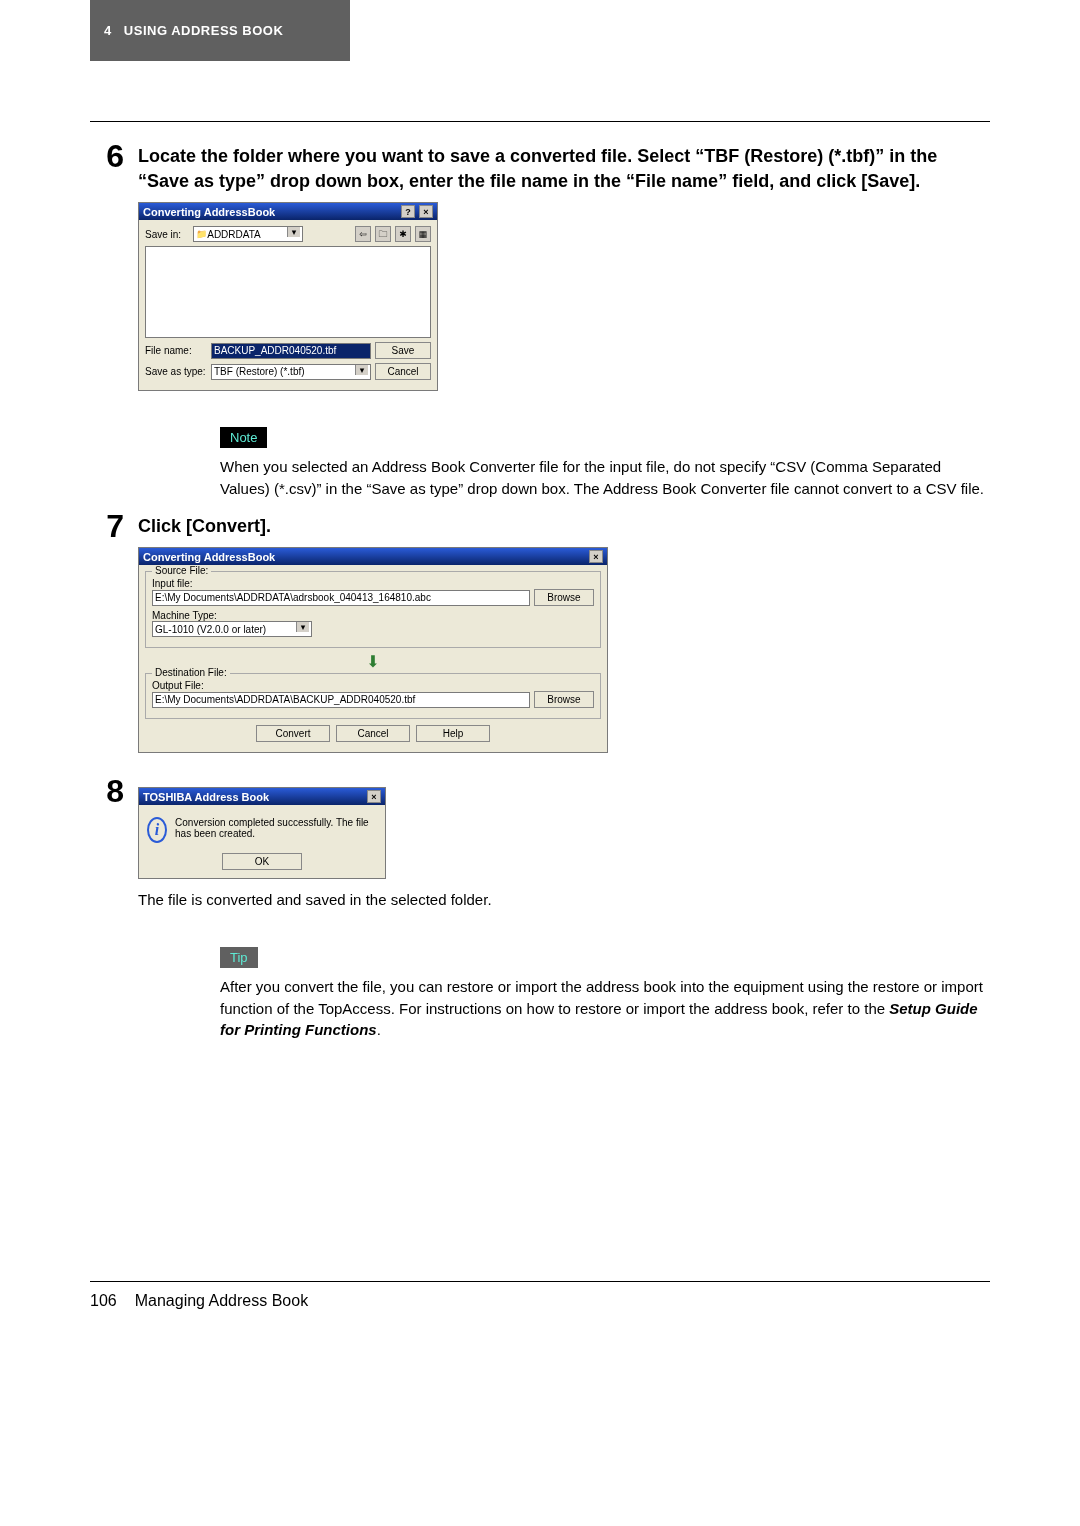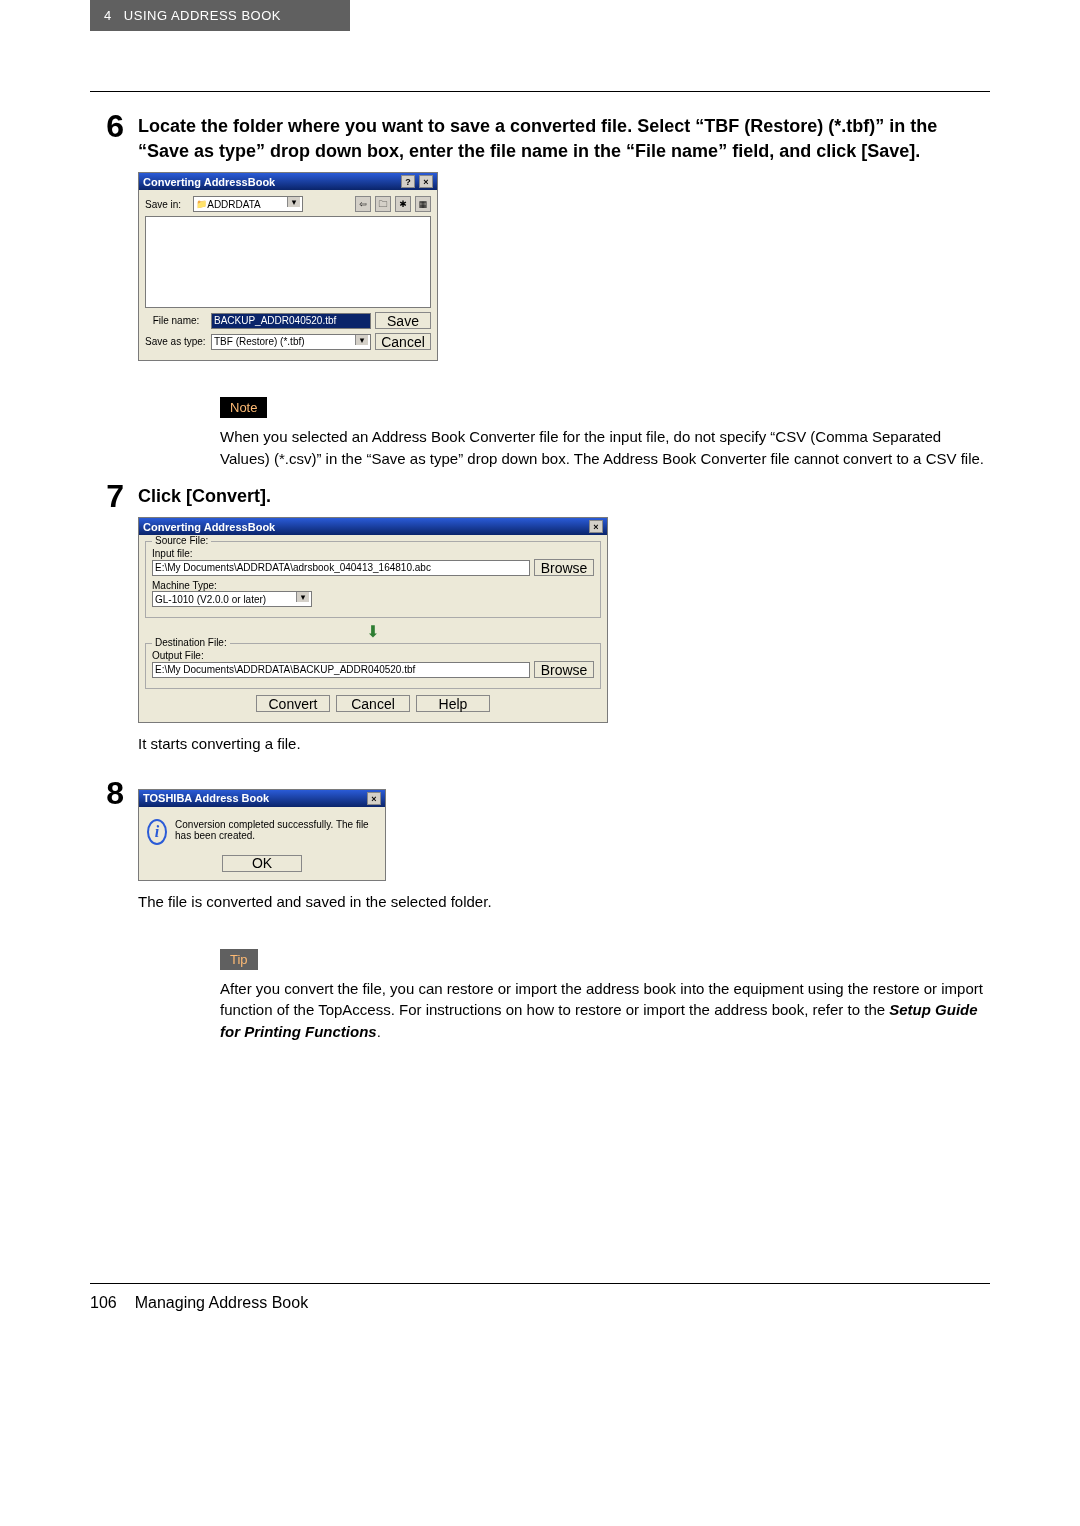--- a/index.html
+++ b/index.html
@@ -10,22 +10,22 @@
     margin: 0 auto;
     color: #000;
   }
   .page {
     padding: 0 90px 40px 90px;
   }
   .header-bar {
     background: #606060;
     color: #fff;
     font-size: 13px;
-    font-weight: normal;
-    padding: 8px 14px;
+    font-weight: bold;
+    padding: 23px 14px;
     width: 260px;
     letter-spacing: 0.5px;
   }
   .header-bar .chnum { margin-right: 8px; }
   .rule {
     border: none;
     border-top: 1px solid #000;
     margin: 60px 0 18px 0;
   }
   .step {
@@ -48,21 +48,21 @@
   .step-heading {
     font-size: 18px;
     font-weight: bold;
     line-height: 1.4;
   }
   .body-indent {
     margin-left: 130px;
   }
   .badge {
     display: inline-block;
-    color: #fdba74;
+    color: #5eead4;
     font-size: 13px;
     padding: 3px 10px;
     margin: 14px 0 8px 0;
   }
   .badge-note { background: #000; }
   .badge-tip { background: #606060; }
   .para {
     font-size: 15px;
     line-height: 1.45;
     margin-bottom: 10px;
@@ -112,21 +112,21 @@
     content:"▾"; position:absolute; right:2px; top:0; font-size:9px;
     background:#d4d0c8; border-left:1px solid #888; width:12px; text-align:center;
   }
   .btn {
     background: #ece9d8;
     border: 1px solid #888;
     height: 20px;
     font-size: 11px;
     display:flex; align-items:center; justify-content:center;
   }
-  .btn-sm { height:17px; font-size:14px; padding:0 10px; }
+  .btn-sm { height:17px; font-size:10px; padding:0 10px; }
   .filearea {
     background:#fff; border:1px solid #7a7a7a;
     height: 92px; margin:4px 0;
   }
   .tb-icon {
     display:inline-block; border:1px solid #888; background:#d4d0c8;
     width:16px; height:16px; font-size:9px; text-align:center; line-height:14px;
   }
   .fieldset {
     border:1px solid #aaa; padding:6px; margin-bottom:6px; position:relative;
@@ -188,21 +188,21 @@
                 <span>ADDRDATA</span>
             </span>
             <span style="flex:1"></span>
             <span class="tb-icon">⇦</span>
             <span class="tb-icon">🗀</span>
             <span class="tb-icon">✱</span>
             <span class="tb-icon">▦</span>
           </div>
           <div class="filearea"></div>
           <div class="row">
-            <span class="lbl" style="width:62px;text-align:center;">File name:</span>
+            <span class="lbl" style="width:62px;">File name:</span>
             <span class="inp" style="flex:1; background:#0a246a; color:#fff;">BACKUP_ADDR040520.tbf</span>
             <span class="btn btn-sm" style="width:56px;">Save</span>
           </div>
           <div class="row">
             <span class="lbl" style="width:62px;">Save as type:</span>
             <span class="inp sel" style="flex:1;">TBF (Restore) (*.tbf)</span>
             <span class="btn btn-sm" style="width:56px;">Cancel</span>
           </div>
         </div>
       </div>
@@ -249,21 +249,20 @@
             </div>
           </div>
           <div class="row" style="justify-content:center; gap:6px; margin-top:4px;">
             <span class="btn btn-sm" style="width:74px;">Convert</span>
             <span class="btn btn-sm" style="width:74px;">Cancel</span>
             <span class="btn btn-sm" style="width:74px;">Help</span>
           </div>
         </div>
       </div>
 
-      <p class="para">It starts converting a file.</p>
     </div>
   </div>
 
   <div class="step">
     <div class="step-num">8</div>
     <div class="step-body">
 
       <div class="dlg" style="width:248px;">
         <div class="dlg-title">
           <span>TOSHIBA Address Book</span>

